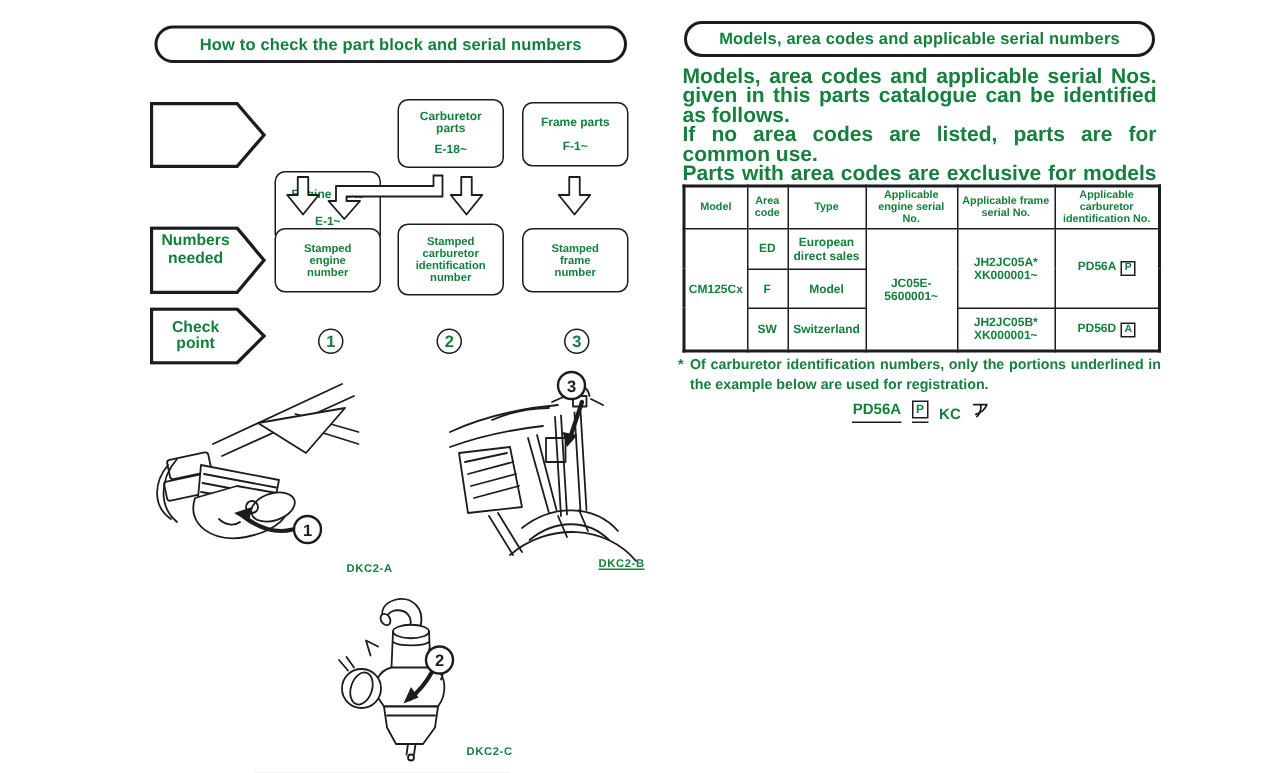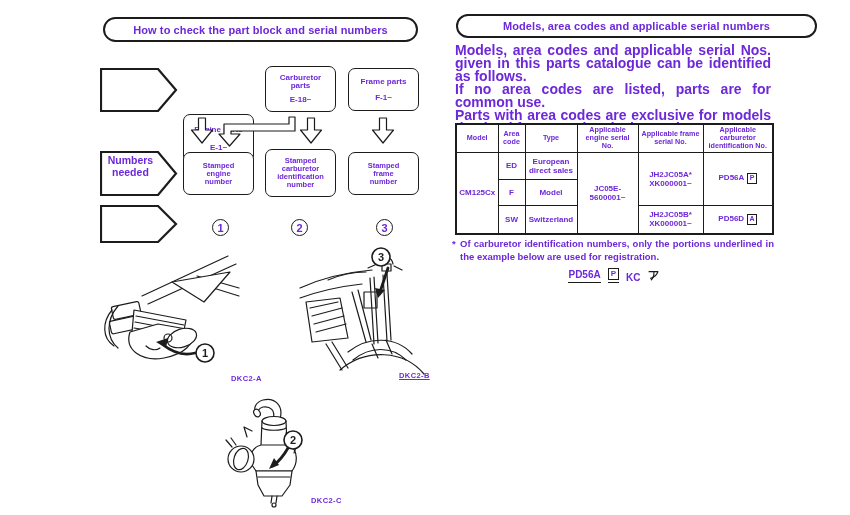--- a/index.html
+++ b/index.html
@@ -1,19 +1,19 @@
 <!DOCTYPE html>
 <html><head>
 <meta charset="utf-8">
 <style>
   * { margin:0; padding:0; box-sizing:border-box; }
   html,body { background:#e8e8e8; }
   #page {
     position:relative; width:850px; height:515px; background:#ffffff;
-    font-family:"Liberation Sans", sans-serif; color:#6d28d9; font-weight:700;
+    font-family:"Liberation Sans", sans-serif; color:#15803d; font-weight:700;
     overflow:hidden;
   }
   .abs { position:absolute; }
   .ml { white-space:pre-line; }
 
   
   .bubble {
     position:absolute; border:2px solid #1c1c1c; border-radius:13px;
     display:flex; align-items:center; justify-content:center;
     font-size:11px; letter-spacing:0.1px; background:#fff; text-align:center;
@@ -138,20 +138,22 @@
   <div class="fbox nbox" style="left:348px; top:152px; width:71px; height:43px;">
     <span class="bname ml">Stamped
 frame
 number</span>
   </div>
 
   <div class="pent" style="left:100px; top:205px; width:78px; height:38px;">
     <svg width="78" height="38" viewBox="0 0 78 38">
       <polygon points="1,1 58,1 76,19 58,37 1,37" fill="#fff" stroke="#1c1c1c" stroke-width="2.2"></polygon>
     </svg>
+    <div class="pent-label ml">Check
+point</div>
   </div>
 
   <div class="cknum" style="left:212px; top:219px;">1</div>
   <div class="cknum" style="left:291px; top:219px;">2</div>
   <div class="cknum" style="left:376px; top:219px;">3</div>
 
   <svg class="abs" style="left:98px; top:252px;" width="142" height="116" viewBox="0 0 142 116">
     <path d="M50,52 L138,12" class="ink"></path>
     <path d="M44,44 L130,4" class="ink"></path>
     <path d="M96,30 L141,44" class="ink"></path>
@@ -217,21 +219,21 @@
     <ellipse cx="19" cy="64" rx="7" ry="11" transform="rotate(18 19 64)" class="ink"></ellipse>
     <path d="M10,52 L4,45 M14,50 L9,43" class="ink"></path>
     <path d="M30,36 L22,32 L25,42" class="ink"></path>
     <path d="M66,53 C61,62 56,67 51,71" class="thick"></path>
     <path d="M47,74 L57,70 L52,63 Z" class="solid"></path>
     <circle cx="71" cy="45" r="9" class="callout-circ"></circle>
     <text x="71" y="49" text-anchor="middle" class="callout-num">2</text>
   </svg>
   <div class="figcap" style="left:311px; top:496px;">DKC2-C</div>
 
-  <div class="bubble" style="left:456px; top:14px; width:361px; height:24px;">
+  <div class="bubble" style="left:456px; top:14px; width:314px; height:24px;">
       <span>Models, area codes and applicable serial numbers</span>
     </div>
 
   <div class="paras">
     <p>Models, area codes and applicable serial Nos. given in this parts catalogue can be identified as follows.</p>
     <p>If no area codes are listed, parts are for common use.</p>
     <p>Parts with area codes are exclusive for models destined for countries designated.</p>
   </div>
 
   <table class="sn">

